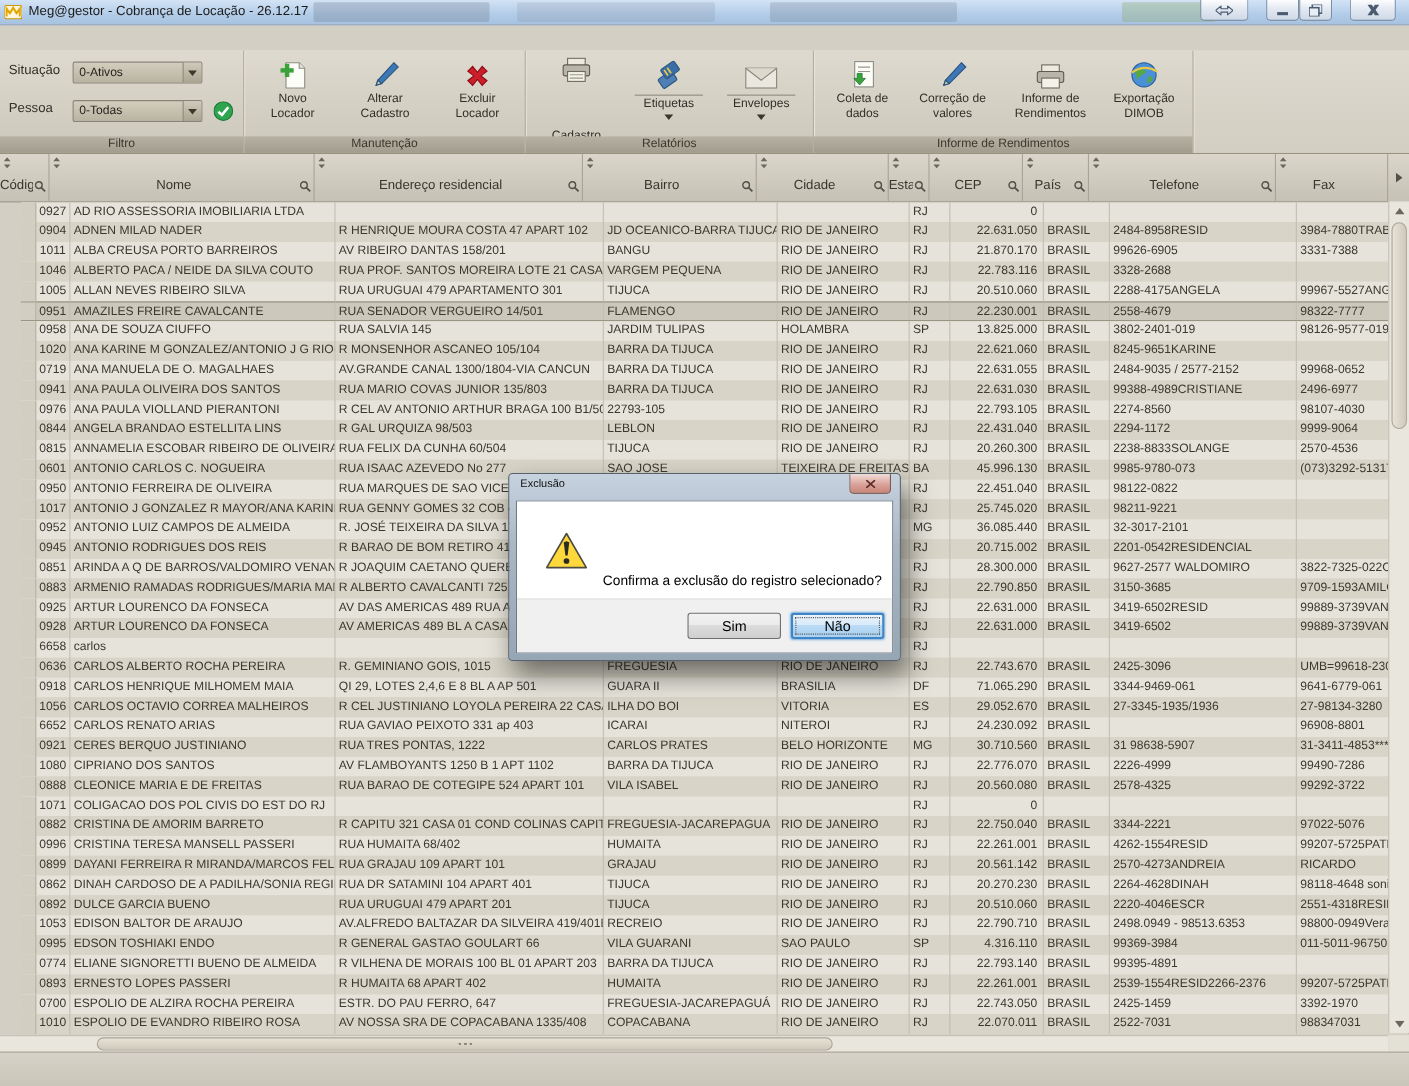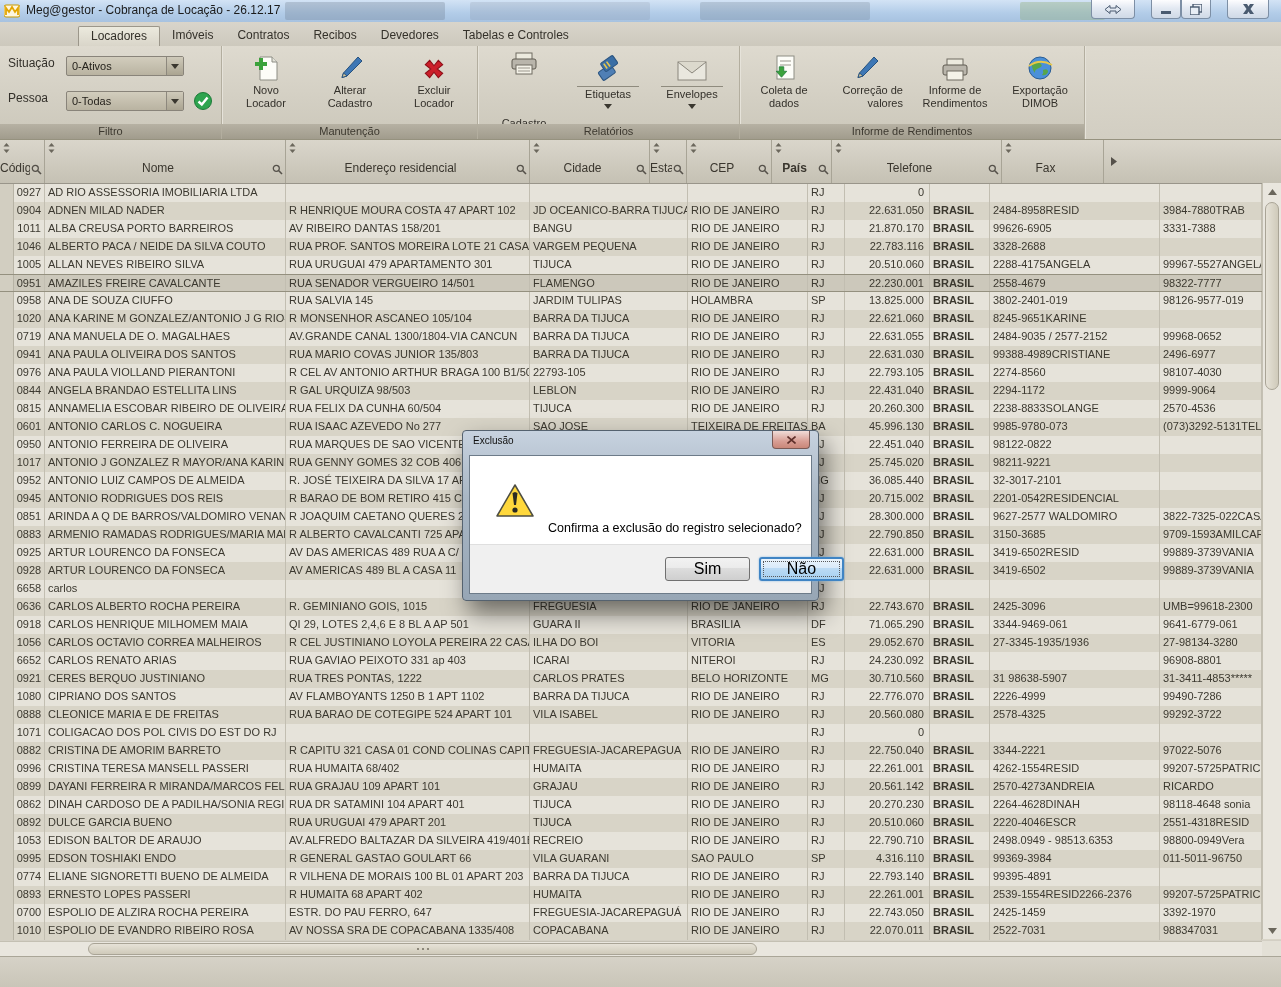--- a/index.html
+++ b/index.html
@@ -49,37 +49,37 @@
   .bigbtn .bcaret{margin-top:3px;}
   
   .grid{position:absolute;left:0;top:140px;width:1281px;}
   .ghead{display:flex;height:43px;background:linear-gradient(#dad6cb,#c5c1b4);border-bottom:1px solid #99958a;}
   .hcell{position:relative;box-sizing:border-box;border-right:1px solid #a8a496;height:43px;}
   .hcell .hlabel{position:absolute;left:0;right:14px;bottom:8px;text-align:center;font-size:12px;color:#3a362e;
     white-space:nowrap;overflow:hidden;}
   .hcell .sorticon{position:absolute;left:3px;top:3px;}
   .hcell .searchicon{position:absolute;right:2px;bottom:8px;}
   .hcorner{width:19px;background:linear-gradient(#dad6cb,#c5c1b4);display:flex;align-items:center;justify-content:center;}
-  .gbody{position:relative;}
+  .gbody{position:relative;padding-left:19px;}
   .grow{display:flex;height:18px;}
   .grow:nth-child(odd){background:#e6e3da;}
   .grow:nth-child(even){background:#d8d4c7;}
   .grow.selected{background:#ccc8bb;border-top:1px solid #94907f;border-bottom:1px solid #94907f;height:16px;}
   .gcell{box-sizing:border-box;border-right:1px solid #c2beb1;font-size:11px;line-height:17px;color:#3b382f;
     white-space:nowrap;overflow:hidden;padding:0 3px;}
   .col-code{width:45px;display:flex;padding:0;}
   .col-code .indicator{width:13px;background:#d2cec1;border-right:1px solid #b7b3a5;flex:none;}
   .col-code .codetext{flex:1;text-align:center;}
   .col-name{width:241px;}
   .col-address{width:244px;}
   .col-district{width:158px;}
   .col-city{width:120px;}
   .col-state{width:37px;}
   .col-cep{width:85px;text-align:right;padding-right:5px;}
-  .col-country{width:60px;font-weight:bold;}
+  .col-country{width:60px;}
   .col-phone{width:170px;}
   .col-fax{width:102px;}
   
   .vscroll{position:absolute;left:1262px;top:183px;width:19px;height:756px;background:#e9e6de;border-left:1px solid #c4c0b3;box-sizing:border-box;}
   .vscroll .arrow{position:absolute;left:2px;width:14px;height:15px;display:flex;align-items:center;justify-content:center;}
   .vthumb{position:absolute;left:2px;top:19px;width:14px;height:188px;background:linear-gradient(90deg,#e6e2d7,#cfcaba);
     border:1px solid #a9a496;border-radius:7px;box-sizing:border-box;}
   .hscrollrow{position:absolute;left:0;top:941px;width:1262px;height:15px;background:#e9e6de;border-top:1px solid #c4c0b3;box-sizing:border-box;}
   .hthumb{position:absolute;left:88px;top:1px;width:669px;height:12px;background:linear-gradient(#e6e2d7,#cfcaba);
     border:1px solid #a9a496;border-radius:6px;box-sizing:border-box;}
@@ -95,24 +95,24 @@
     background:linear-gradient(#c7d2df,#a8b6c4 40%,#97a6b5);border:1px solid #55626f;border-radius:4px;
     box-shadow:6px 12px 24px rgba(0,0,0,.5);box-sizing:border-box;}
   .dialog .dtitle{position:absolute;left:10px;top:4px;font-size:10px;color:#10100f;}
   .dialog .dclose{position:absolute;right:8px;top:0px;width:36px;height:17px;border:1px solid #7a5a55;border-top:none;
     border-radius:0 0 4px 4px;background:linear-gradient(#f0dcd8,#d89e94 60%,#c98779);display:flex;align-items:center;justify-content:center;}
   .dialog .dbody{position:absolute;left:6px;top:24px;right:6px;bottom:6px;background:#fff;border:1px solid #6d7b89;box-sizing:border-box;}
   .dialog .dcontent{position:absolute;left:0;top:0;right:0;bottom:48px;background:#fff;}
   .dialog .warnicon{position:absolute;left:26px;top:28px;}
   .dialog .dtext{position:absolute;left:78px;top:30px;font-size:12.5px;color:#000;line-height:17px;white-space:pre;}
   .dialog .dfooter{position:absolute;left:0;right:0;bottom:0;height:48px;background:#f0f0f0;border-top:1px solid #dfdfdf;}
-  .dlgbtn{position:absolute;top:12px;width:85px;height:24px;font-size:16px;color:#000;
+  .dlgbtn{position:absolute;top:12px;width:85px;height:24px;font-size:13px;color:#000;
     border:1px solid #707070;border-radius:3px;box-sizing:border-box;
     background:linear-gradient(#f2f2f2,#ebebeb 45%,#dddddd 46%,#cfcfcf);
-    display:flex;align-items:center;justify-content:center;margin-left:40px;}
+    display:flex;align-items:center;justify-content:center;}
   .dlgbtn.sim{left:155px;}
   .dlgbtn.nao{left:249px;border:2px solid #3f84c4;box-shadow:0 0 2px #7ab1e0;
     background:linear-gradient(#eaf3fb,#d9eafa 45%,#bcdbf5 46%,#a7d0f0);}
   .dlgbtn.nao .focusring{position:absolute;left:2px;top:2px;right:2px;bottom:2px;border:1px dotted #58585a;}
 </style>
 </head>
 <body>
 
 <div class="window">
 
@@ -142,29 +142,20 @@
         <rect x="0" y="3" width="9" height="8" fill="#e8eef5" stroke="#4a5b70" stroke-width="1.4"></rect>
       </svg>
     </div>
     <div class="winbtn" style="right:12px;width:42px;">
       <svg width="11" height="10" viewBox="0 0 11 10">
         <path d="M0 0 L4 0 L5.5 2.5 L7 0 L11 0 L7.5 5 L11 10 L7 10 L5.5 7.5 L4 10 L0 10 L3.5 5 Z" fill="#4a5b70"></path>
       </svg>
     </div>
   </div>
 
-  <div class="tabstrip">
-    <div class="spacer"></div>
-    <div class="tab active">Locadores</div>
-    <div class="tab">Imóveis</div>
-    <div class="tab">Contratos</div>
-    <div class="tab">Recibos</div>
-    <div class="tab">Devedores</div>
-    <div class="tab">Tabelas e Controles</div>
-  </div>
 
   <div class="ribbon">
 
     <div class="rgroup" style="width:222px;">
       <div class="content">
         <div class="fieldrow" style="top:10px;">
           <span class="flabel">Situação</span>
           <div class="combo">
             <span class="cval">0-Ativos</span>
             <span class="cbtn">
@@ -284,21 +275,21 @@
             </span>
           <span class="blabel" style="width:66px;">Coleta de dados</span>
         </div>
         <div class="bigbtn" style="left:88px;">
           <span class="bicon">
               <svg width="26" height="28" viewBox="0 0 26 28">
             <path d="M21 3 L25 7 L10 22 L5 23.5 L6.5 19 Z" fill="#3e77b5" stroke="#27527e"></path>
             <path d="M5 23.5 L10 22 L6.5 19 Z" fill="#d8c89a" stroke="#27527e"></path>
           </svg>
             </span>
-          <span class="blabel" style="width:74px;text-align:right;">Correção de valores</span>
+          <span class="blabel" style="width:74px;">Correção de valores</span>
         </div>
         <div class="bigbtn" style="left:172px;width:86px;">
           <span class="bicon">
               <svg width="30" height="24" viewBox="0 0 30 24">
             <rect x="7" y="1" width="16" height="7" fill="#eceade" stroke="#6e6a60"></rect>
             <rect x="3" y="7" width="24" height="10" rx="2" fill="#b9b5ab" stroke="#5e5a50"></rect>
             <rect x="7" y="13" width="16" height="9" fill="#f4f2e8" stroke="#6e6a60"></rect>
           </svg>
             </span>
           <span class="blabel" style="width:84px;">Informe de Rendimentos</span>
@@ -345,20 +336,31 @@
             <circle cx="4.3" cy="4.3" r="3" fill="none" stroke="#55514a" stroke-width="1.3"></circle>
             <line x1="6.8" y1="6.8" x2="10" y2="10" stroke="#55514a" stroke-width="1.6"></line>
           </svg>
         </div>
         <div class="hcell col-address">
           <svg class="sorticon" width="7" height="10" viewBox="0 0 7 10">
             <path d="M3.5 0 L6.5 3.5 H0.5 Z" fill="#6b675c"></path>
             <path d="M3.5 10 L0.5 6.5 H6.5 Z" fill="#6b675c"></path>
           </svg>
           <span class="hlabel">Endereço residencial</span>
+          <svg class="searchicon" width="11" height="11" viewBox="0 0 11 11">
+            <circle cx="4.3" cy="4.3" r="3" fill="none" stroke="#55514a" stroke-width="1.3"></circle>
+            <line x1="6.8" y1="6.8" x2="10" y2="10" stroke="#55514a" stroke-width="1.6"></line>
+          </svg>
+        </div>
+        <div class="hcell col-district">
+          <svg class="sorticon" width="7" height="10" viewBox="0 0 7 10">
+            <path d="M3.5 0 L6.5 3.5 H0.5 Z" fill="#6b675c"></path>
+            <path d="M3.5 10 L0.5 6.5 H6.5 Z" fill="#6b675c"></path>
+          </svg>
+          <span class="hlabel">Bairro</span>
           <svg class="searchicon" width="11" height="11" viewBox="0 0 11 11">
             <circle cx="4.3" cy="4.3" r="3" fill="none" stroke="#55514a" stroke-width="1.3"></circle>
             <line x1="6.8" y1="6.8" x2="10" y2="10" stroke="#55514a" stroke-width="1.6"></line>
           </svg>
         </div>
         <div class="hcell col-city">
           <svg class="sorticon" width="7" height="10" viewBox="0 0 7 10">
             <path d="M3.5 0 L6.5 3.5 H0.5 Z" fill="#6b675c"></path>
             <path d="M3.5 10 L0.5 6.5 H6.5 Z" fill="#6b675c"></path>
           </svg>

